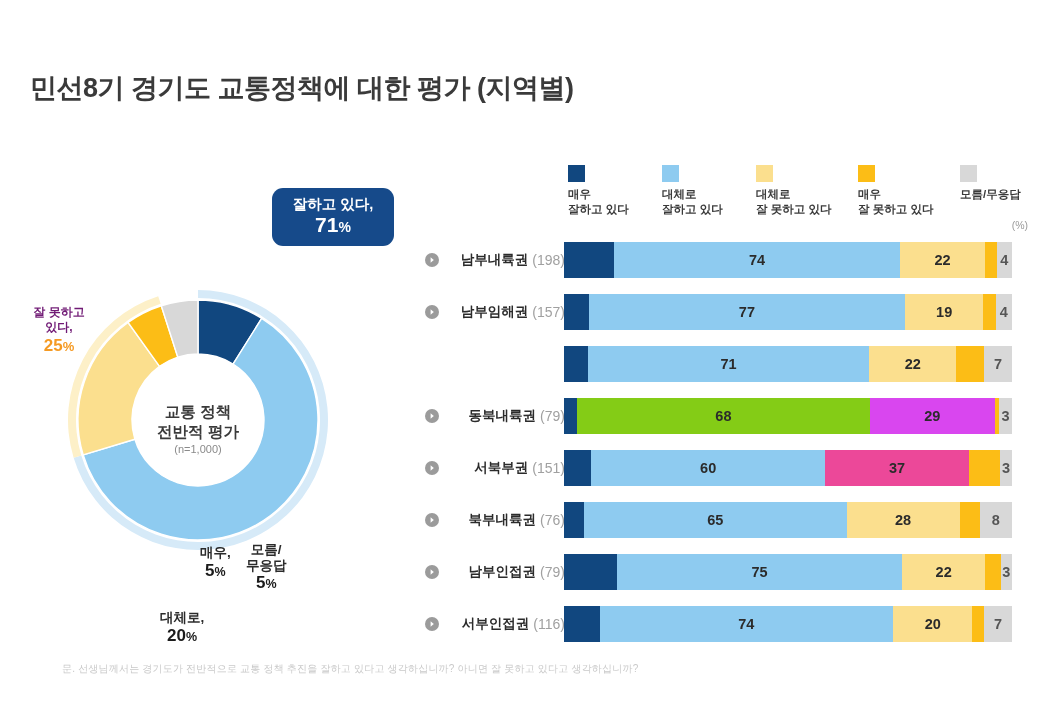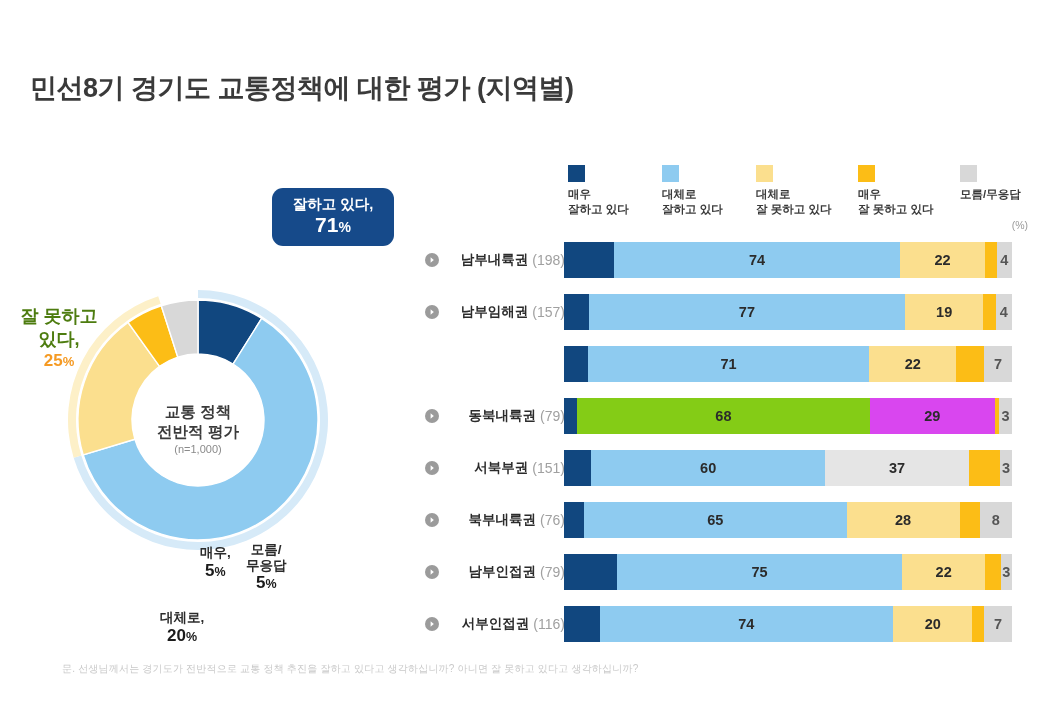--- a/index.html
+++ b/index.html
@@ -35,21 +35,21 @@
   #lbl-maeu-good  { left: 232px; top: 292px; }
   #lbl-dunno      { left: 186px; top: 292px; }
   #lbl-maeu-bad   { left: 140px; top: 295px; }
   #lbl-daeche-bad { left: 100px; top: 360px; }
 
   
   #lbl-bad-total {
     position: absolute; left: 18px; top: 305px; width: 82px;
     text-align: center; line-height: 1.25; white-space: nowrap;
   }
-  #lbl-bad-total .t { font-size: 18px; font-weight: bold; color: #4d7c0f; display:block; }
+  #lbl-bad-total .t { font-size: 12px; font-weight: bold; color: #701a75; display:block; }
   #lbl-bad-total .v { font-size: 17px; font-weight: bold; color: #f59a23; }
   #lbl-bad-total .v .pct { font-size: 13px; }
 
   
   #badge-good {
     position: absolute; left: 272px; top: 188px;
     width: 122px; height: 58px; border-radius: 11px;
     background: #164a8a; color: #ffffff;
     display: flex; flex-direction: column; align-items: center; justify-content: center;
     line-height: 1.1;
@@ -262,21 +262,21 @@
             <svg width="8" height="8" viewBox="0 0 8 8">
               <path d="M2.6 1.3 L5.8 4 L2.6 6.7 Z" fill="#ffffff"></path>
             </svg>
           </span>
           <span class="brow-name">서북부권</span>
           <span class="brow-n">(151)</span>
         </div>
         <div class="bar">
           <div class="seg s0" style="width: 6.08696%; background: rgb(17, 71, 127);"></div>
           <div class="seg s1" style="width: 52.1739%; background: rgb(142, 203, 240);">60</div>
-          <div class="seg s2" style="width: 32.1739%; background: #e5e5e5;">37</div>
+          <div class="seg s2" style="width: 32.1739%; background: #ec4899;">37</div>
           <div class="seg s3" style="width: 6.95652%; background: rgb(252, 189, 22);"></div>
           <div class="seg s4" style="width: 2.6087%; background: rgb(216, 216, 216);">3</div>
         </div>
       </div>
       <div class="brow" style="top: 502px;">
         <div class="brow-label">
           <span class="arrow-icon">
             <svg width="8" height="8" viewBox="0 0 8 8">
               <path d="M2.6 1.3 L5.8 4 L2.6 6.7 Z" fill="#ffffff"></path>
             </svg>

